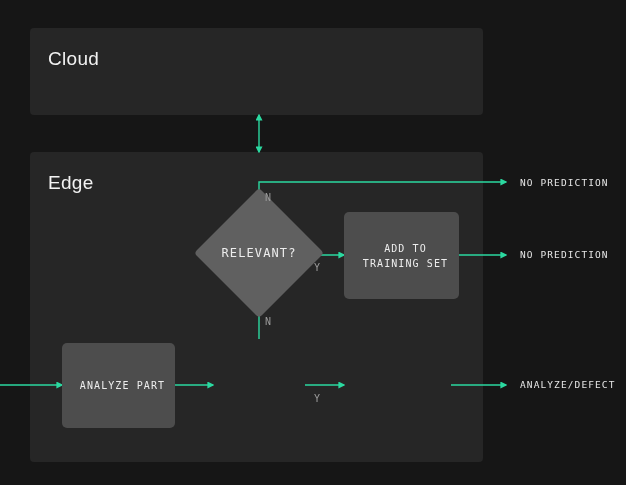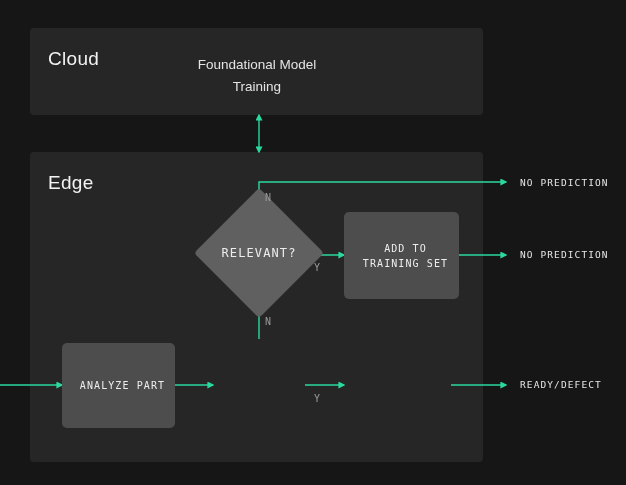--- a/index.html
+++ b/index.html
@@ -136,22 +136,20 @@
 </style>
 </head>
 <body>
 
 <div id="root">
 
   <div class="panel" id="cloud-panel"></div>
   <div class="panel" id="edge-panel"></div>
 
   <div class="panel-title" id="cloud-title">Cloud</div>
-  <div class="panel-heading" id="cloud-heading">Foundational Model
-Training</div>
   <div class="panel-title" id="edge-title">Edge</div>
 
   <svg id="wires" viewBox="0 0 626 485" xmlns="http://www.w3.org/2000/svg">
     <defs>
       <marker id="arrow" viewBox="0 0 10 10" refX="8" refY="5" markerWidth="5" markerHeight="5" orient="auto-start-reverse">
         <path d="M 0 0 L 10 5 L 0 10 z" fill="#2bd9a0"></path>
       </marker>
     </defs>
     <g stroke="#2bd9a0" stroke-width="1.4" fill="none">
 
@@ -191,15 +189,15 @@
   </div>
 
 
   <span class="branch-label" id="branch-relevant-n">N</span>
   <span class="branch-label" id="branch-relevant-y">Y</span>
   <span class="branch-label" id="branch-ready-n">N</span>
   <span class="branch-label" id="branch-ready-y">Y</span>
 
   <span class="output-label" id="output-no-prediction-1">NO PREDICTION</span>
   <span class="output-label" id="output-no-prediction-2">NO PREDICTION</span>
-  <span class="output-label" id="output-normal-defect">READY/DEFECT</span>
+  <span class="output-label" id="output-normal-defect">ANALYZE/DEFECT</span>
 
 </div>
 
 </body></html>

